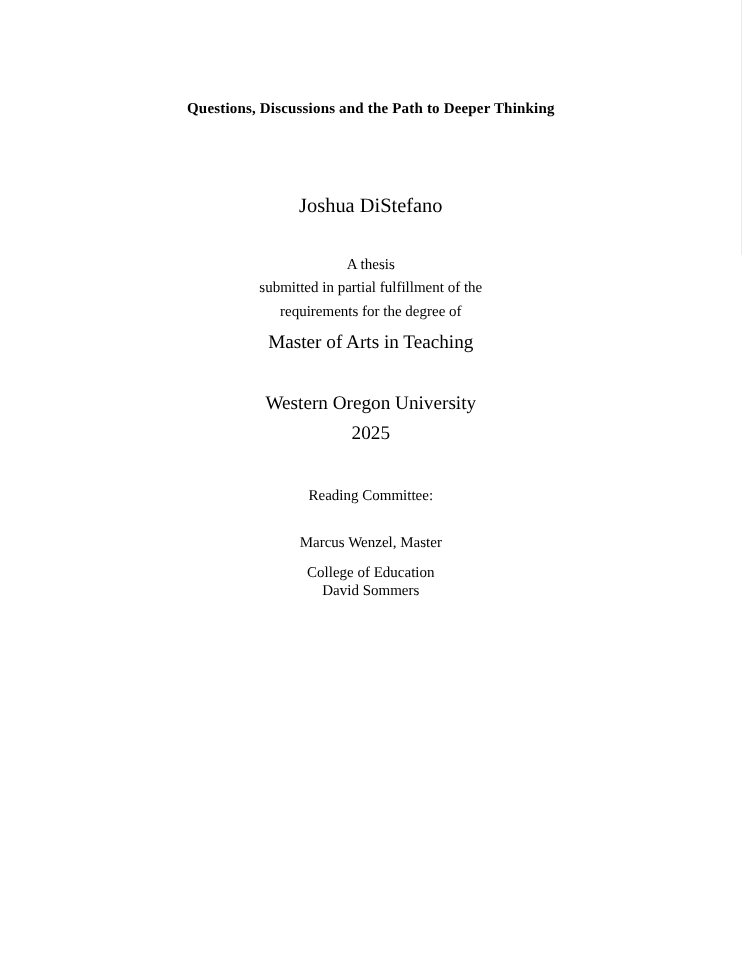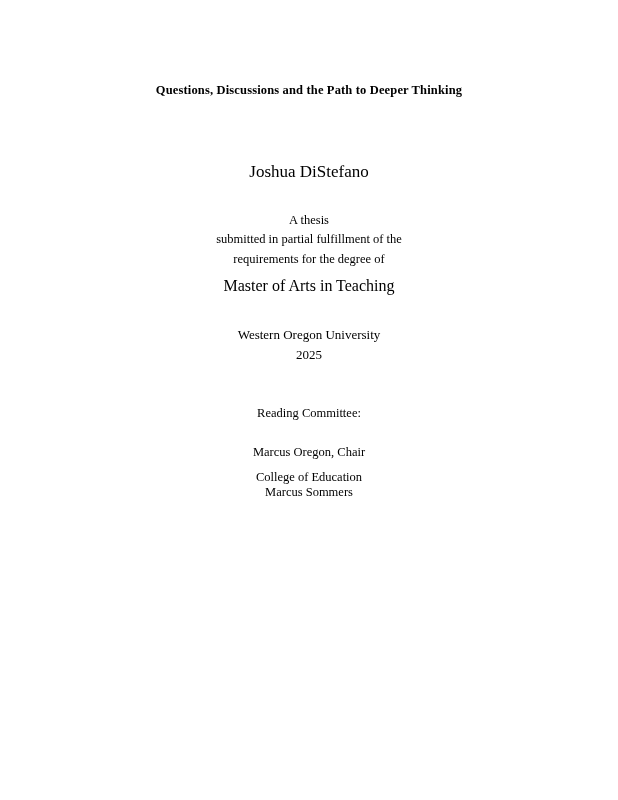--- a/index.html
+++ b/index.html
@@ -68,21 +68,21 @@
     line-height: 1.4;
   }
   .institution-block {
     position: absolute;
     top: 325px;
     left: 0;
     width: 100%;
     text-align: center;
   }
   .institution-line {
-    font-size: 13px;
+    font-size: 16px;
     line-height: 1.55;
   }
   .committee-block {
     position: absolute;
     top: 384px;
     left: 0;
     width: 100%;
     text-align: center;
   }
   .committee-line {
@@ -125,21 +125,21 @@
     <div class="degree-name">Master of Arts in Teaching</div>
   </div>
 
   <div class="institution-block">
     <div class="institution-line">Western Oregon University</div>
     <div class="institution-line">2025</div>
   </div>
 
   <div class="committee-block">
     <div class="committee-line">Reading Committee:</div>
-    <div class="committee-line">Marcus Oregon, Chair</div>
-    <div class="committee-line">Marcus Sommers</div>
+    <div class="committee-line">Marcus Wenzel, Master</div>
+    <div class="committee-line">David Sommers</div>
   </div>
 
   <div class="program-block">
     <div class="program-line">College of Education</div>
   </div>
 
 </div>
 
 </body></html>

